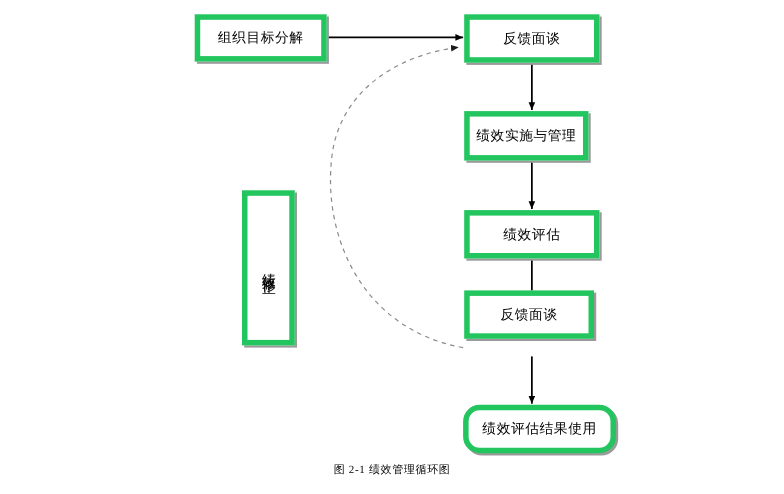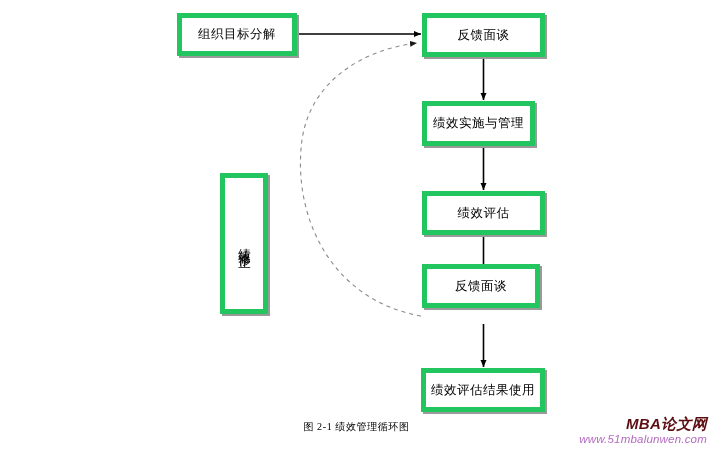--- a/index.html
+++ b/index.html
@@ -40,21 +40,21 @@
     writing-mode: vertical-rl;
     text-orientation: upright;
     letter-spacing: 3px;
     white-space: normal;
   }
   #n-org      { left:177px; top:13px;  width:120px; height:43px; }
   #n-plan     { left:422px; top:13px;  width:123px; height:44px; }
   #n-impl     { left:422px; top:101px; width:113px; height:45px; }
   #n-assess   { left:422px; top:191px; width:123px; height:44px; }
   #n-feedback { left:422px; top:264px; width:118px; height:44px; }
-  #n-result   { left:421px; top:368px; width:124px; height:44px; }
+  #n-result   { left:421px; top:368px; width:139px; height:44px;border-radius:15px; }
   #n-revise   { left:220px; top:173px; width:48px;  height:141px; font-size:12.5px; }
 
   svg#edges {
     position: absolute;
     left: 0; top: 0;
     width: 713px;
     height: 449px;
     z-index: 2;
     overflow: visible;
   }
@@ -157,18 +157,14 @@
   <div class="node" id="n-result">
     <span>绩效评估结果使用</span>
   </div>
 
   <div class="node vertical" id="n-revise">
     <span>绩效修正</span>
   </div>
 
   <div id="caption">图 2-1  绩效管理循环图</div>
 
-  <div id="watermark">
-    <span id="wm-brand">MBA论文网</span>
-    <span id="wm-url">www.51mbalunwen.com</span>
-  </div>
 
 </div>
 
 </body></html>

